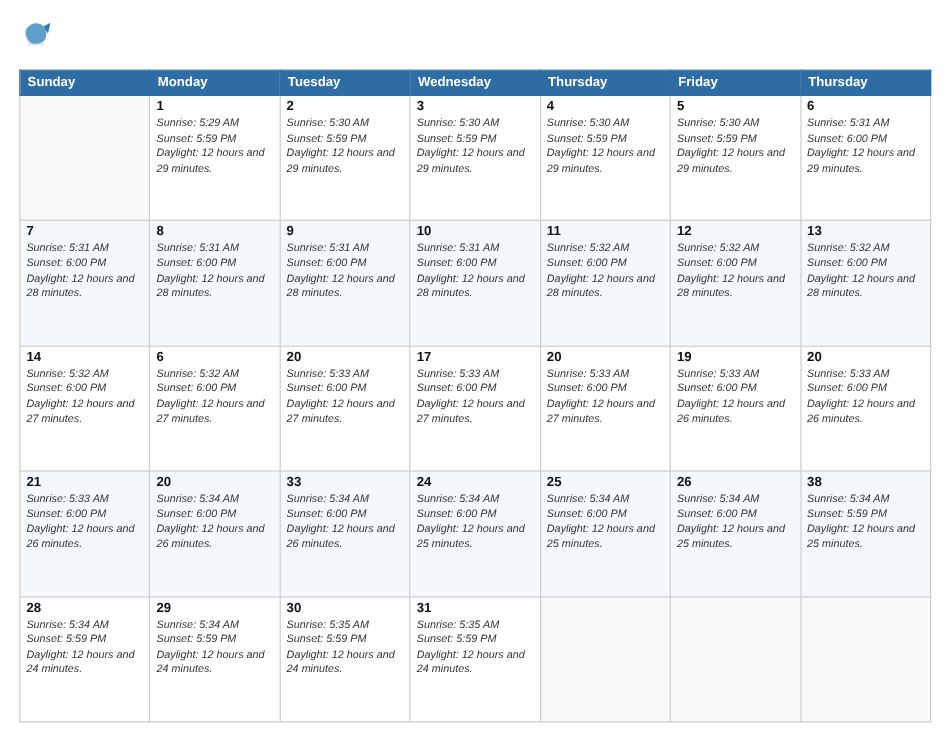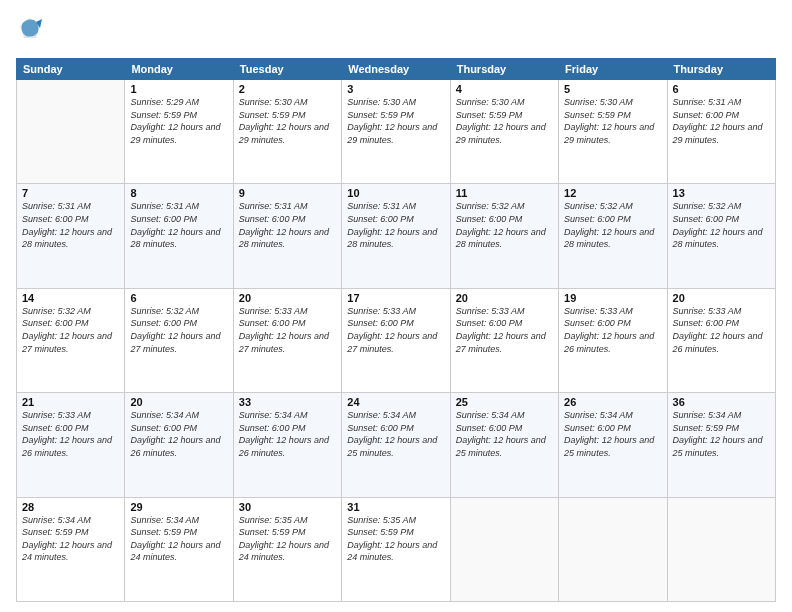--- a/index.html
+++ b/index.html
@@ -242,21 +242,21 @@
           </td>
           <td>
             <span class="day-num">25</span>
             <div class="day-info">Sunrise: 5:34 AM<br>Sunset: 6:00 PM<br>Daylight: 12 hours and 25 minutes.</div>
           </td>
           <td>
             <span class="day-num">26</span>
             <div class="day-info">Sunrise: 5:34 AM<br>Sunset: 6:00 PM<br>Daylight: 12 hours and 25 minutes.</div>
           </td>
           <td>
-            <span class="day-num">36</span>
+            <span class="day-num">38</span>
             <div class="day-info">Sunrise: 5:34 AM<br>Sunset: 5:59 PM<br>Daylight: 12 hours and 25 minutes.</div>
           </td>
         </tr>
         <tr>
           <td>
             <span class="day-num">28</span>
             <div class="day-info">Sunrise: 5:34 AM<br>Sunset: 5:59 PM<br>Daylight: 12 hours and 24 minutes.</div>
           </td>
           <td>
             <span class="day-num">29</span>

